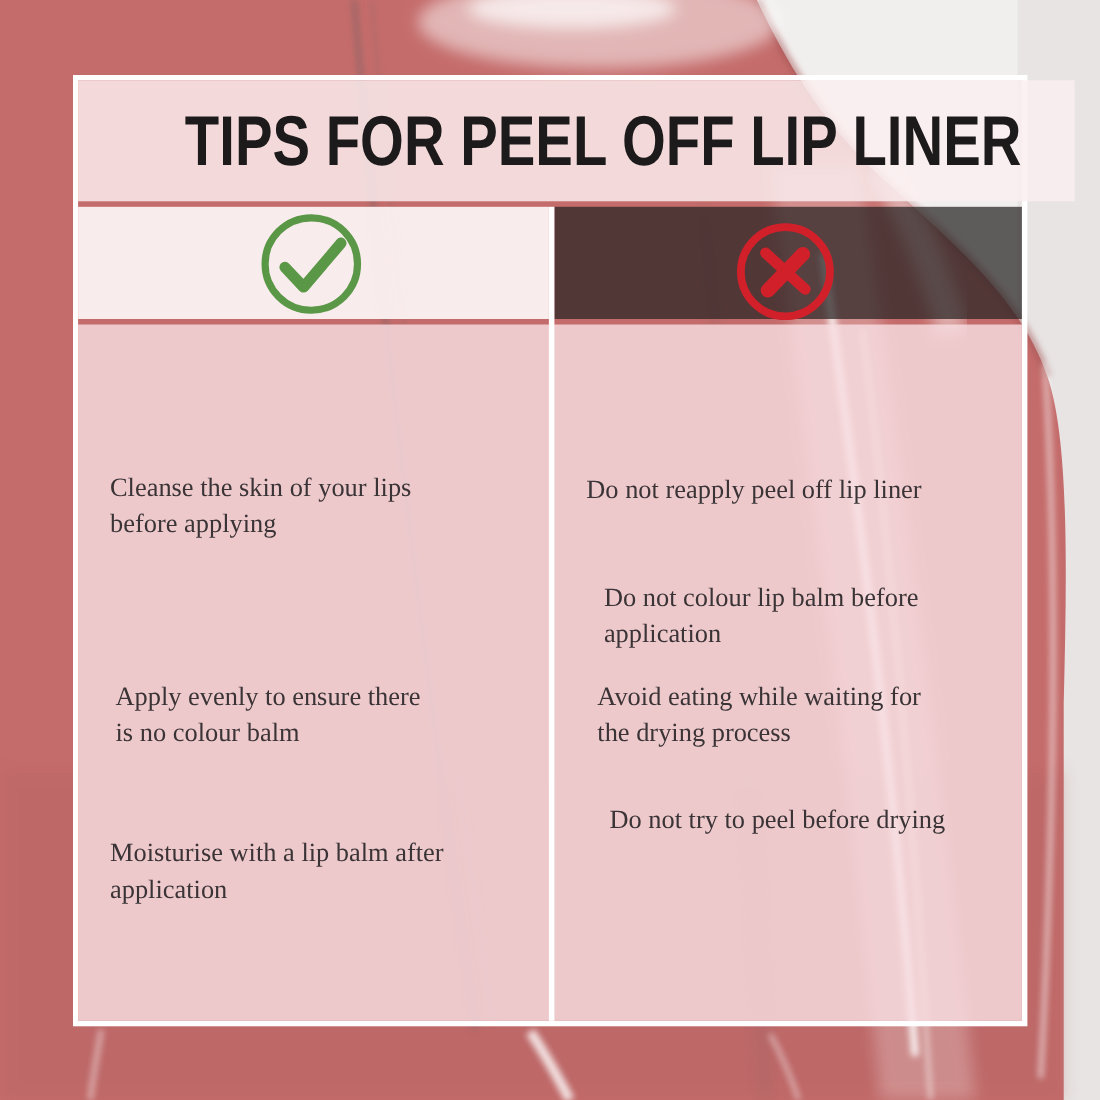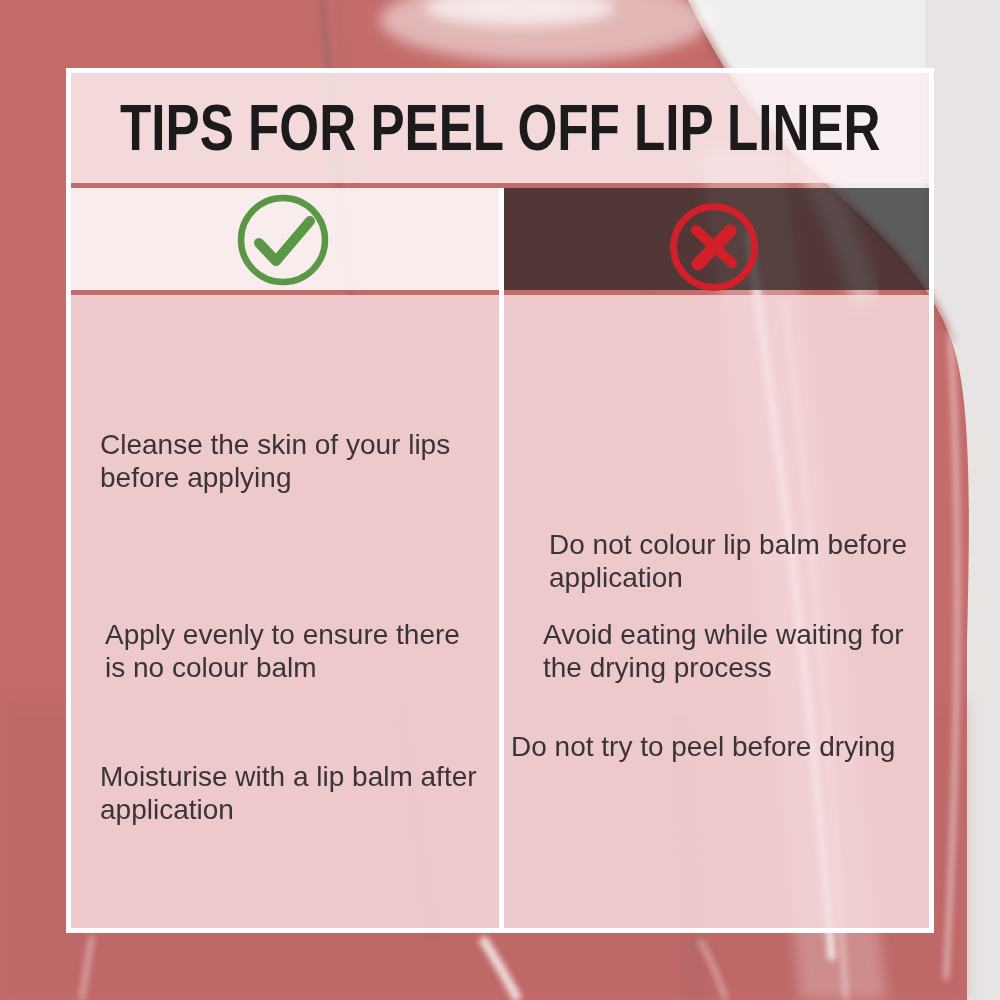--- a/index.html
+++ b/index.html
@@ -4,47 +4,47 @@
 <style>
   html,body{margin:0;padding:0;width:1000px;height:1000px;overflow:hidden;
     font-family:"Liberation Sans",sans-serif;}
   .stage{position:relative;width:1000px;height:1000px;background:#f1efee;}
   .bg{position:absolute;left:0;top:0;width:1000px;height:1000px;}
 
   .card{position:absolute;left:66px;top:68px;width:868px;height:865px;
     border:5px solid #ffffff;box-sizing:border-box;}
 
   .band{position:absolute;left:0;top:0;width:858px;height:110px;
-    background:rgba(252,238,240,.84);display:flex;align-items:center;justify-content:center;}
+    background:rgba(252,238,240,.84);display:flex;align-items:center;justify-content:center;padding-left:48px;}
   .title{font-weight:bold;font-size:64px;letter-spacing:0px;white-space:nowrap;
     color:#1c1a1a;display:inline-block;transform:scaleX(.80);transform-origin:50% 50%;}
 
   .hcell{position:absolute;top:115px;height:102px;}
   .hcell.do{left:0;width:428px;background:rgba(253,245,246,.93);}
   .hcell.dont{left:433px;width:425px;background:rgba(40,35,36,.73);}
 
   .content{position:absolute;left:0;top:222px;width:858px;height:633px;
     background:rgba(248,222,226,.82);}
 
   .vdivider{position:absolute;left:428px;top:115px;width:5px;height:740px;background:#ffffff;}
 
   .icon{position:absolute;width:110px;height:110px;}
   .icon.check{left:156px;top:112px;}
   .icon.cross{left:588px;top:118px;}
 
-  .tip{position:absolute;font-size:28px;line-height:33px;color:#3a3436;
-    white-space:pre-line;}
+  .tip{position:absolute;font-size:24px;line-height:33px;color:#3a3436;
+    white-space:pre-line;font-family:Liberation Serif, serif;}
   .dl1{left:29px;top:355px;}
   .dl2{left:32px;top:455px;}
   .dl3{left:34px;top:545px;}
   .dl4{left:29px;top:687px;}
   .dr1{left:462px;top:357px;}
   .dr2{left:478px;top:455px;}
   .dr3{left:472px;top:545px;}
-  .dr4{left:440px;top:657px;}
+  .dr4{left:483px;top:657px;}
 </style>
 </head>
 <body>
 
 <div class="stage">
 
   <svg class="bg" viewBox="0 0 1000 1000">
     <defs>
       <filter id="soft" x="-20%" y="-20%" width="140%" height="140%">
         <feGaussianBlur stdDeviation="3"></feGaussianBlur>
@@ -119,20 +119,21 @@
       </g>
     </svg>
 
     <div class="tip dl1">Cleanse the skin of your lips
 before applying</div>
     <div class="tip dl3">Apply evenly to ensure there
 is no colour balm</div>
     <div class="tip dl4">Moisturise with a lip balm after
 application</div>
 
+    <div class="tip dr1">Do not reapply peel off lip liner</div>
     <div class="tip dr2">Do not colour lip balm before
 application</div>
     <div class="tip dr3">Avoid eating while waiting for
 the drying process</div>
     <div class="tip dr4">Do not try to peel before drying</div>
 
   </div>
 </div>
 
 </body></html>

